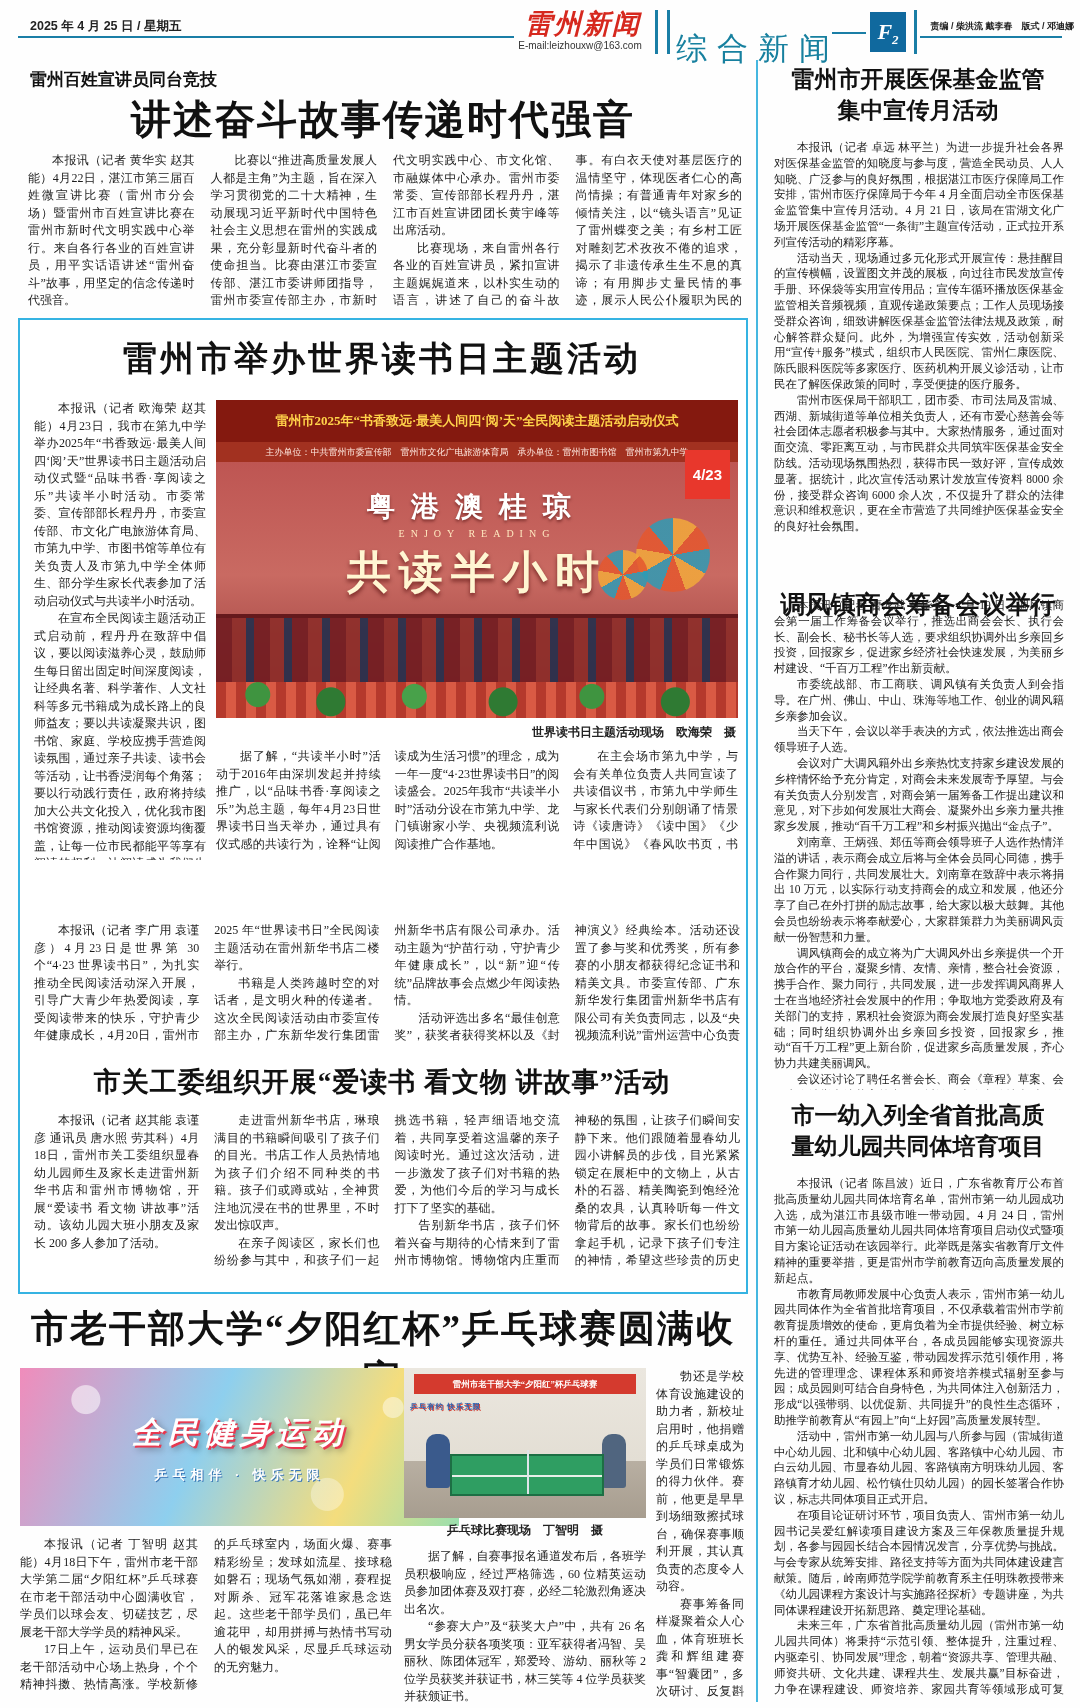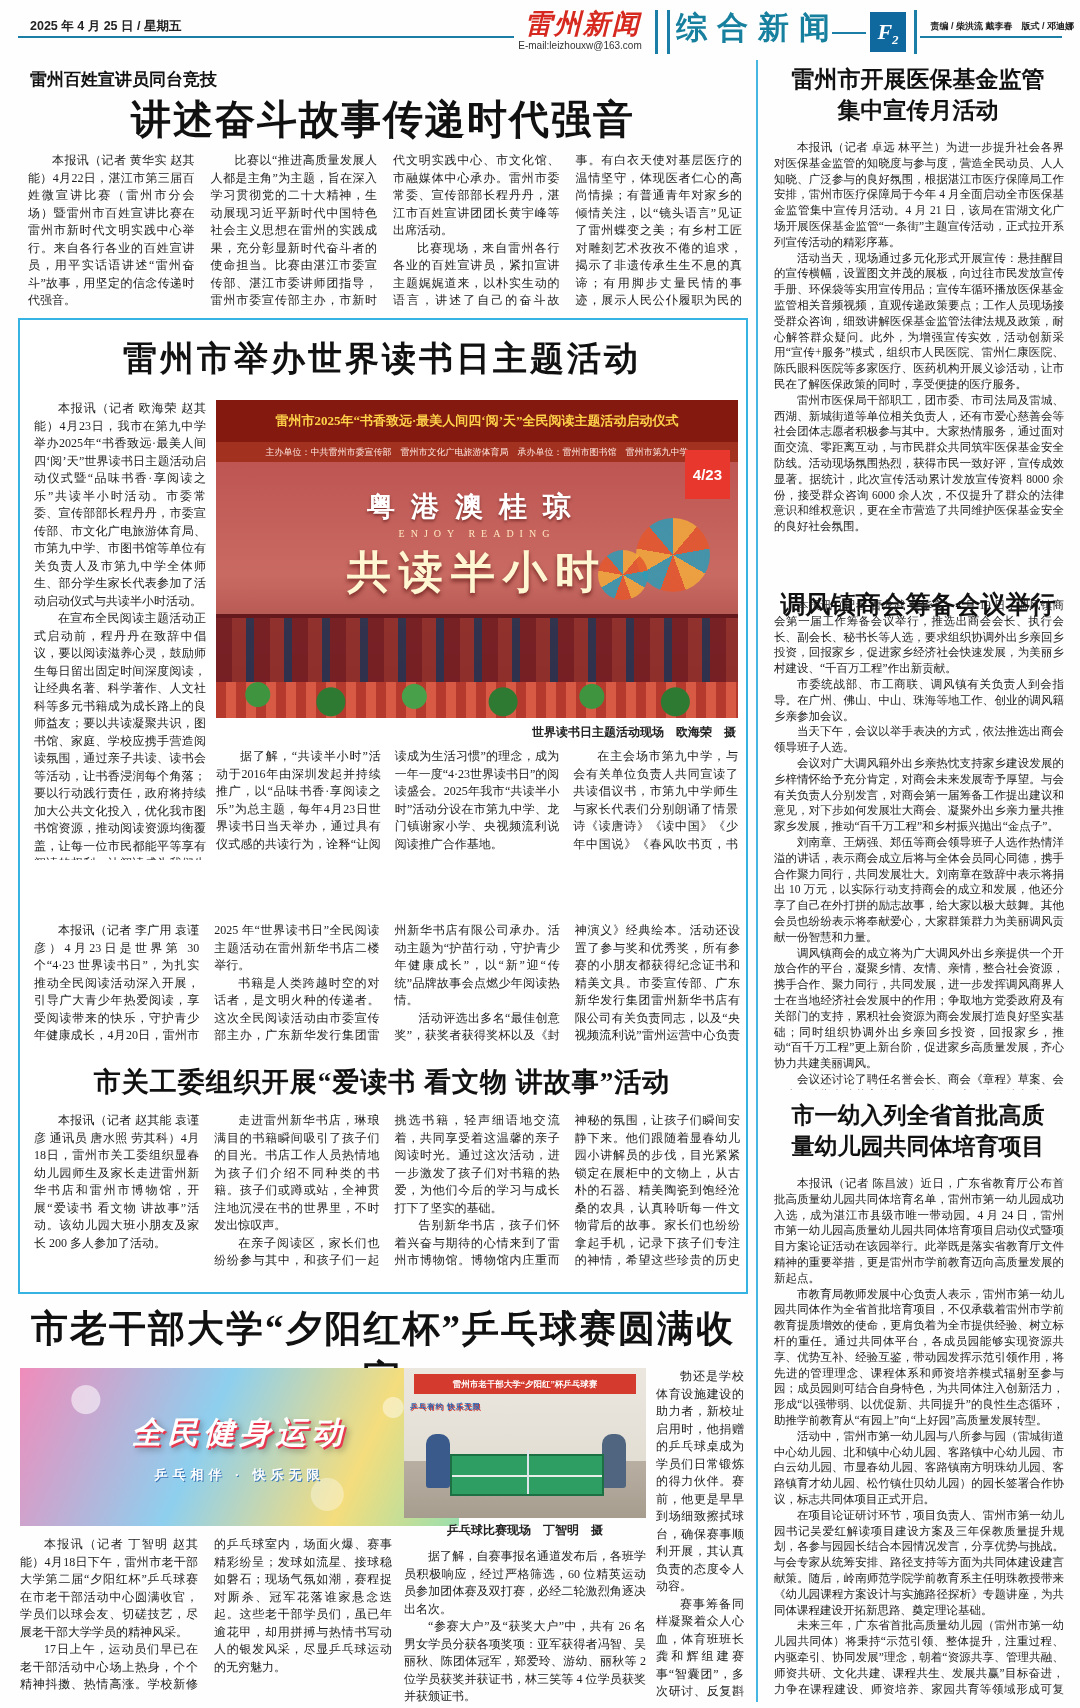--- a/index.html
+++ b/index.html
@@ -8,21 +8,21 @@
   
   .hdr-date{position:absolute;left:30px;top:18px;font-family:"Liberation Sans",sans-serif;
             font-size:12.5px;font-weight:bold;color:#222;}
   .hdr-line{position:absolute;background:#1a7ea6;height:2px;}
   .hdr-logo{position:absolute;left:518px;top:6px;width:130px;text-align:center;
             font-size:27px;font-weight:900;font-style:italic;color:#d6281e;letter-spacing:2px;}
   .hdr-email{position:absolute;left:505px;top:40px;width:150px;text-align:center;
              font-family:"Liberation Sans",sans-serif;font-size:10px;color:#333;}
   .hdr-bars{position:absolute;left:655px;top:10px;width:9px;height:44px;
             border-left:3px solid #1a7ea6;border-right:3px solid #1a7ea6;}
-  .hdr-section{position:absolute;left:676px;top:7px;font-size:31px;font-weight:700;
+  .hdr-section{position:absolute;left:676px;top:28px;font-size:31px;font-weight:400;
                color:#17809f;letter-spacing:10px;font-family:"Liberation Sans",sans-serif;}
   .hdr-conn{position:absolute;left:832px;top:32px;width:34px;height:2px;background:#1a7ea6;}
   .hdr-badge{position:absolute;left:870px;top:12px;width:36px;height:40px;background:#10699e;
              color:#fff;text-align:center;line-height:40px;font-size:22px;font-weight:bold;
              font-style:italic;}
   .hdr-badge sub{font-size:13px;}
   .hdr-bar2{position:absolute;left:914px;top:10px;width:3px;height:44px;background:#1a7ea6;}
   .hdr-credits{position:absolute;left:924px;top:20px;width:150px;font-family:"Liberation Sans",sans-serif;
                font-size:9px;font-weight:bold;color:#222;text-align:right;}
   

